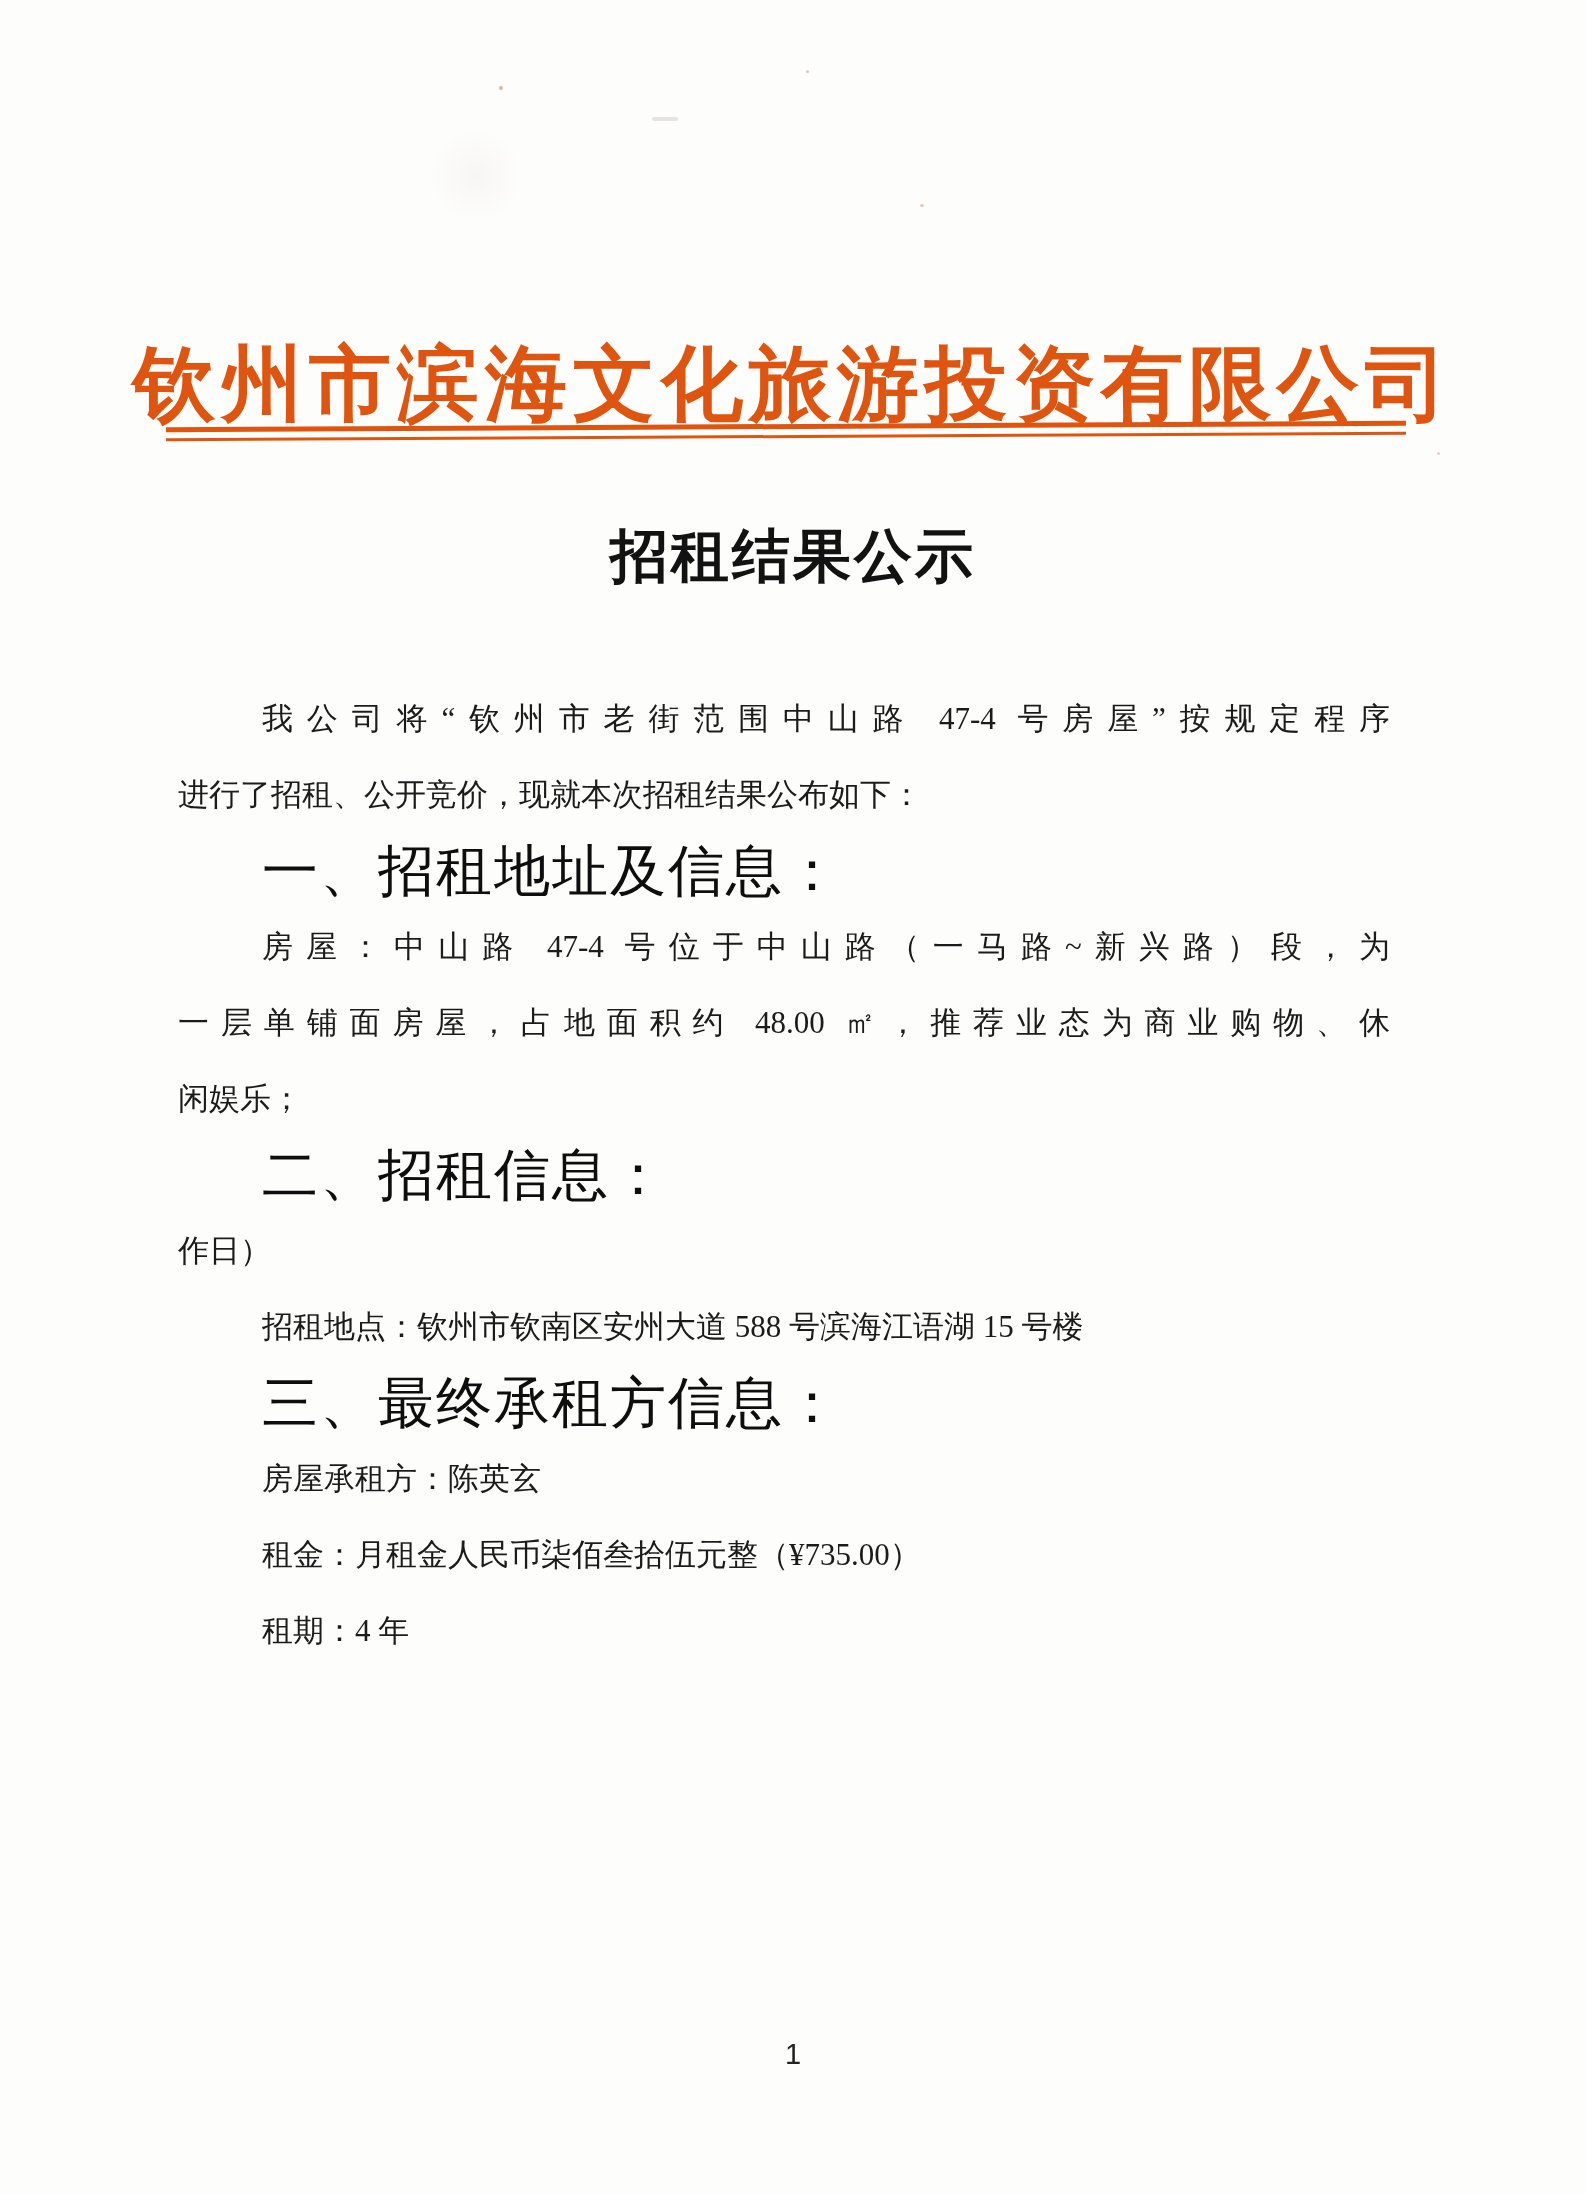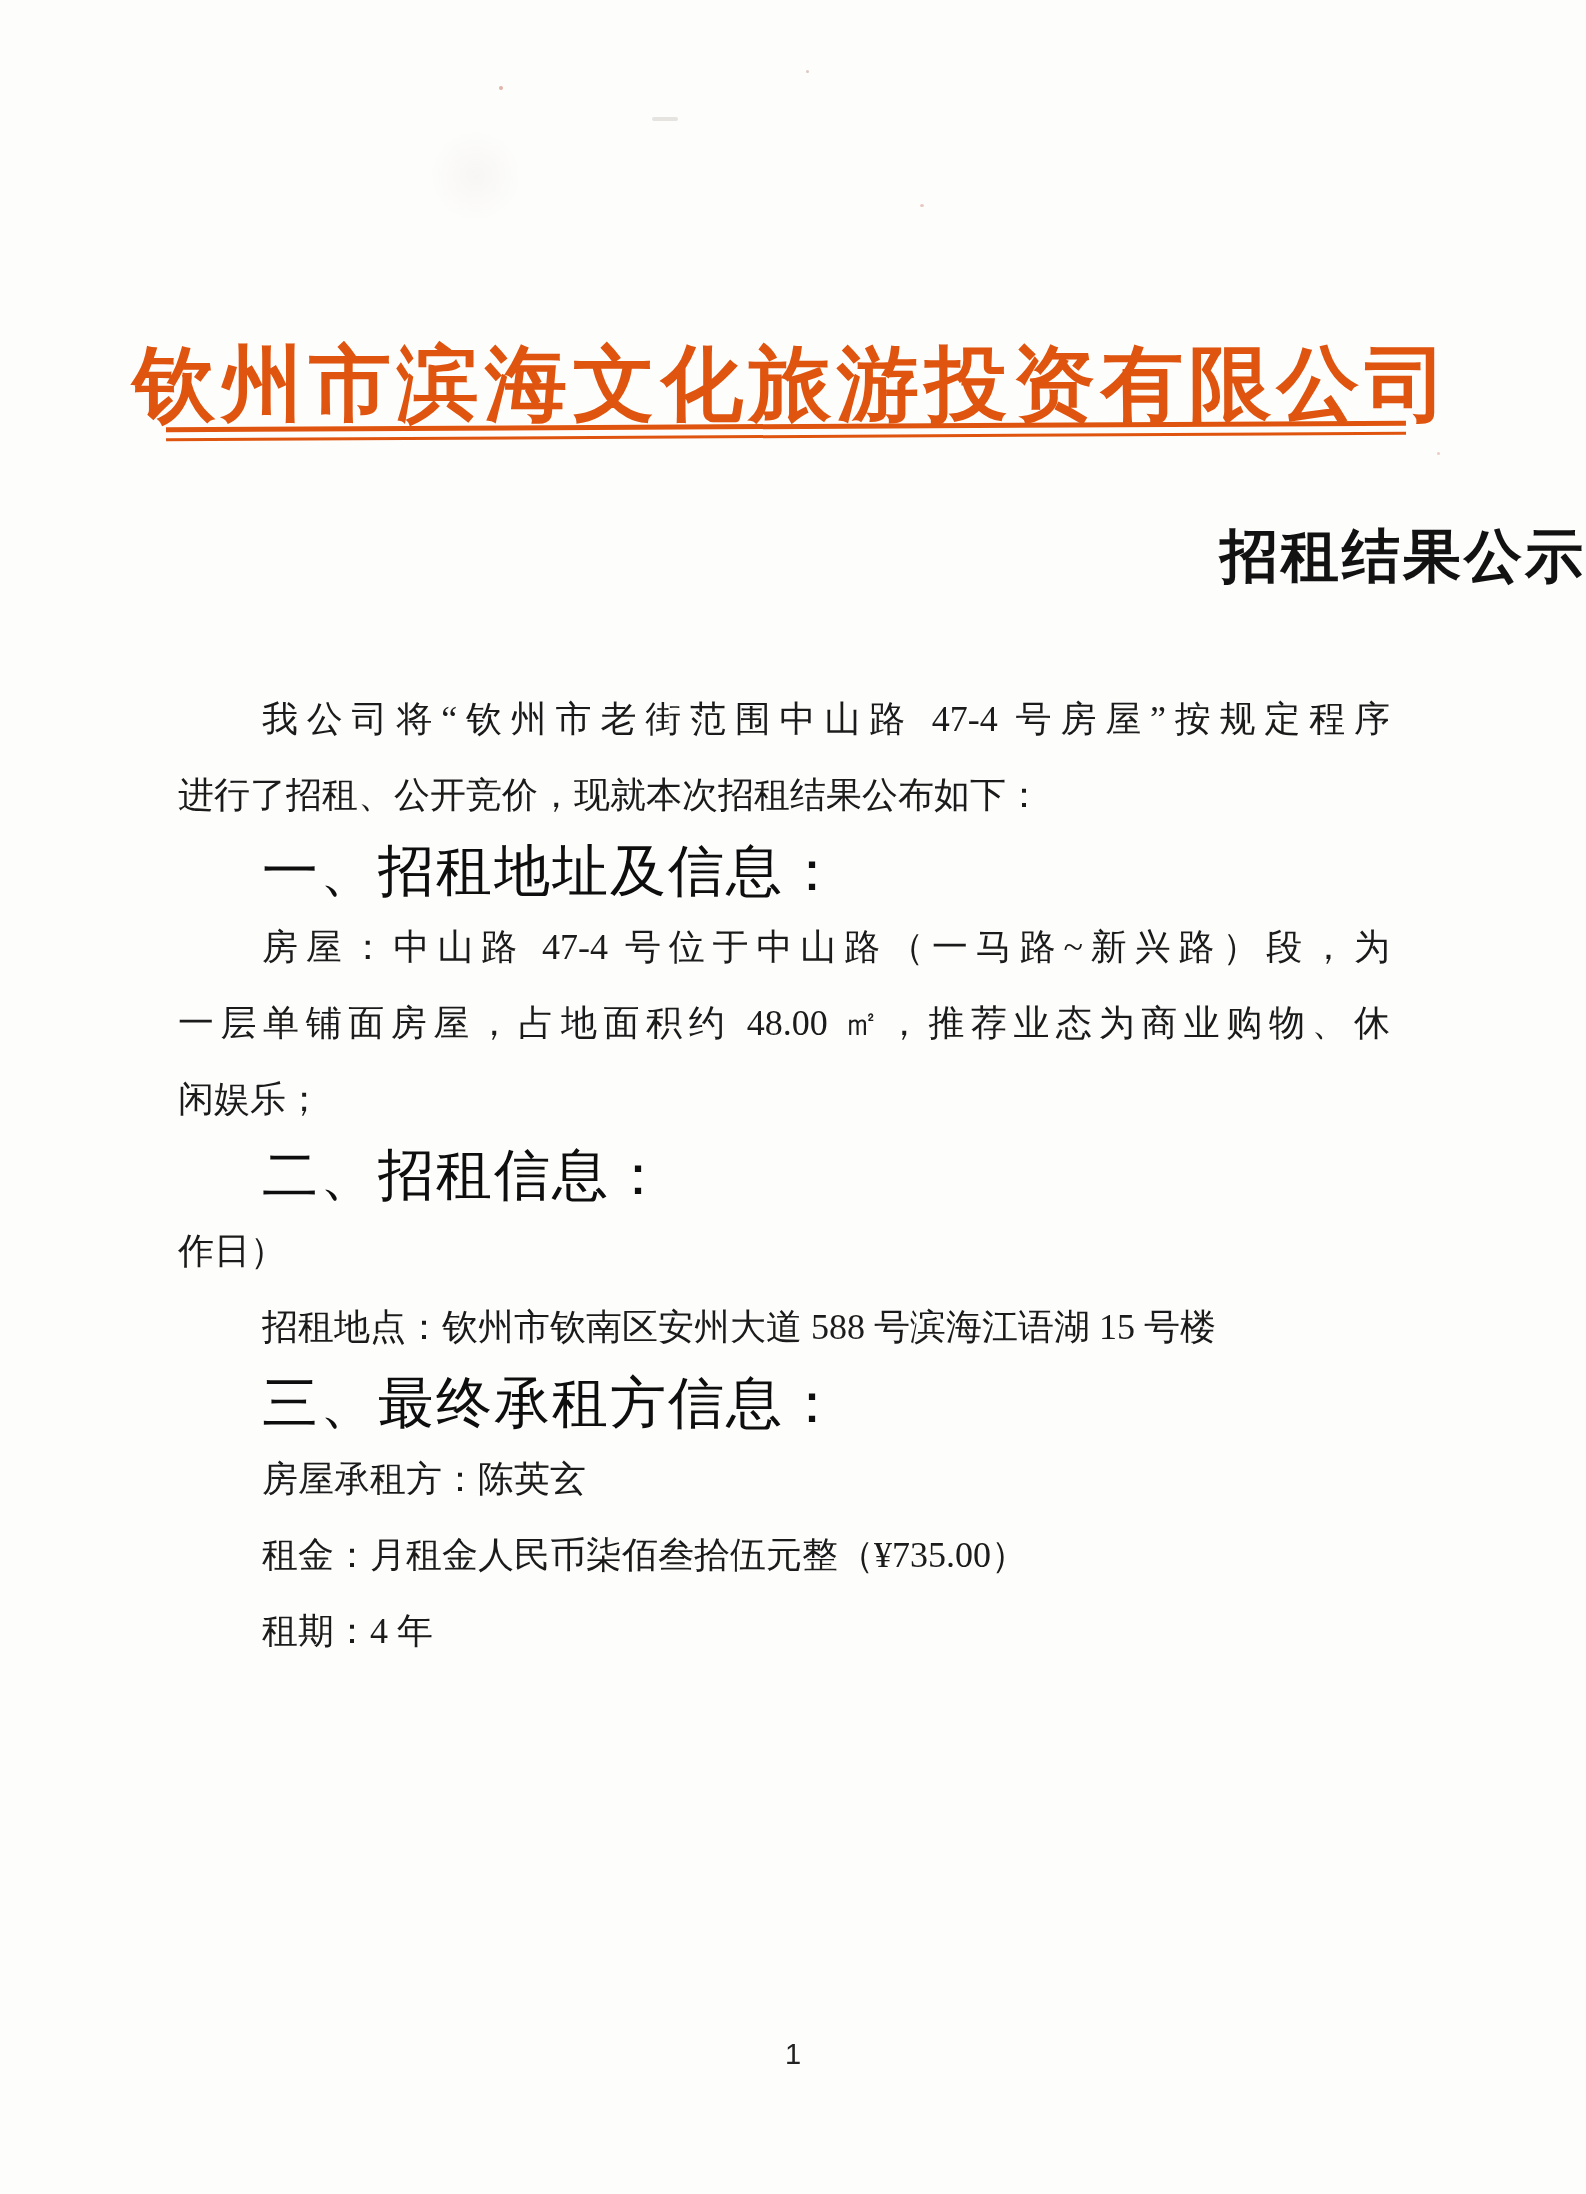--- a/index.html
+++ b/index.html
@@ -26,30 +26,30 @@
   .rules {
     position:absolute; top:424px; left:166px; width:1240px;
     transform:rotate(-0.3deg);
   }
   .rule-thick { height:5px; background:var(--accent,#df550f); }
   .rule-thin  { height:3px; background:var(--accent,#df550f); margin-top:6px; }
 
   
   .doc-title {
     position:absolute; top:518px; left:0; width:100%;
-    text-align:right; font-size:58px; font-weight:700;
+    text-align:center; font-size:58px; font-weight:700;
     letter-spacing:3px; color:#121212; white-space:nowrap;
   }
 
   
   .body-block {
     position:absolute; top:681px; left:178px; width:1212px;
   }
   .line {
-    height:76px; line-height:76px; font-size:36px;
+    height:76px; line-height:76px; font-size:31px;
     white-space:nowrap; color:#1b1b1b;
   }
   .line.indent { text-indent:84px; }
   .line.justify {
     white-space:normal;
     text-align:justify;
     text-align-last:justify;
   }
   .line.heading {
     font-family:"Liberation Sans","DejaVu Sans",sans-serif;

